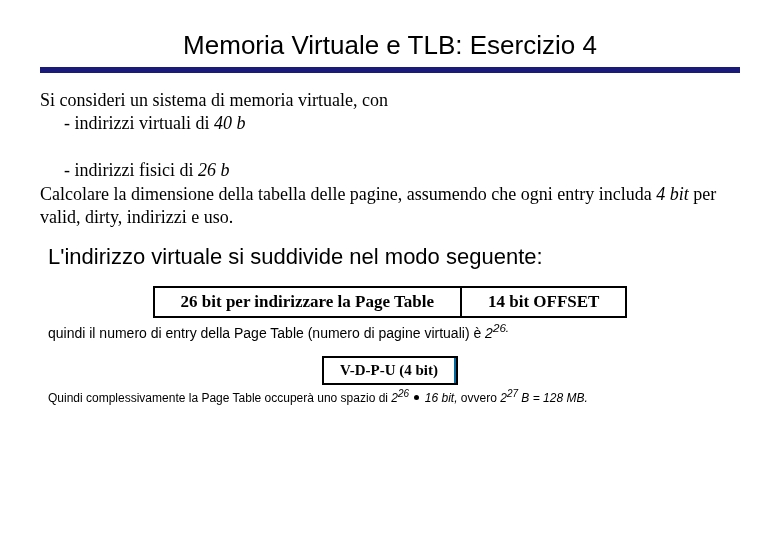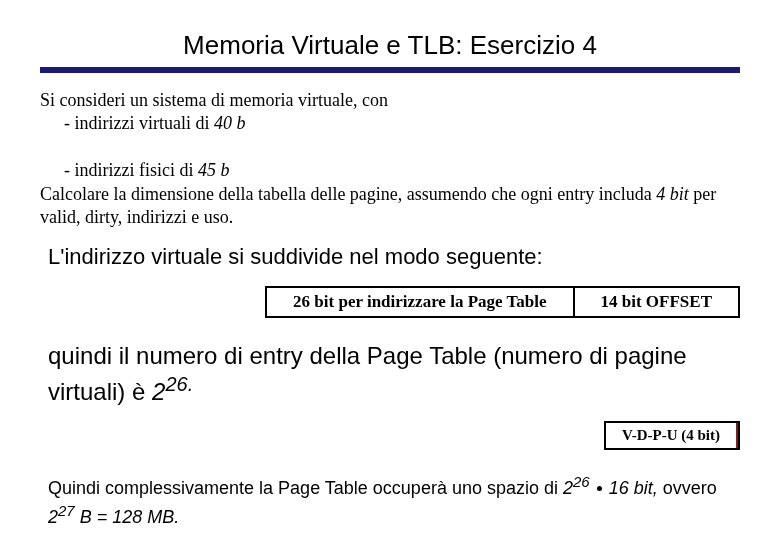--- a/index.html
+++ b/index.html
@@ -36,63 +36,63 @@
     padding-left: 24px;
   }
   .italic { font-style: italic; }
   .para2 {
     font-size: 22px;
     line-height: 1.3;
     margin: 0 0 14px 8px;
   }
   .tablewrap {
     display: flex;
-    justify-content: flex-end;
-    margin-bottom: 22px;
+    justify-content: center;
+    margin-bottom: 2px;
   }
   .boxrow {
     display: flex;
     border: 2px solid #000;
   }
   .boxcell {
     font-family: "Times New Roman", Times, serif;
     font-weight: bold;
     font-size: 17px;
     padding: 4px 26px;
     text-align: center;
     white-space: nowrap;
   }
   .boxcell.mid {
     border-right: 2px solid #000;
   }
   .para3 {
-    font-size: 24px;
+    font-size: 14px;
     line-height: 1.3;
     margin: 0 0 14px 8px;
   }
   .sup {
     font-style: italic;
   }
   .boxrow2 {
     display: flex;
     border: 2px solid #000;
   }
   .boxcell2 {
     font-family: "Times New Roman", Times, serif;
     font-weight: bold;
     font-size: 15px;
     padding: 4px 16px;
     text-align: center;
     white-space: nowrap;
   }
   .boxcell2.left {
-    border-right: 2px solid #7f1d1d;
+    border-right: 2px solid #0369a1;
   }
   .para4 {
-    font-size: 18px;
+    font-size: 12px;
     line-height: 1.3;
     margin: 0 0 0 8px;
   }
   .dot {
     display: inline-block;
     width: 5px;
     height: 5px;
     background: #000;
     border-radius: 50%;
     vertical-align: middle;
@@ -107,21 +107,21 @@
   <div class="title">Memoria Virtuale e TLB: Esercizio 4</div>
   <hr class="title-rule">
 
   <div class="para1">
     <span>Si consideri un sistema di memoria virtuale, con</span><br>
     <span class="indent">
       <span>- indirizzi virtuali di </span><span class="italic">40 b</span>
     </span><br>
     <br>
     <span class="indent">
-      <span>- indirizzi fisici di </span><span class="italic">45 b</span>
+      <span>- indirizzi fisici di </span><span class="italic">26 b</span>
     </span><br>
     <span>Calcolare la dimensione della tabella delle pagine, assumendo che ogni entry includa </span><span class="italic">4 bit</span><span> per valid, dirty, indirizzi e uso.</span>
   </div>
 
   <div class="para2">L'indirizzo virtuale si suddivide nel modo seguente:</div>
 
   <div class="tablewrap">
     <div class="boxrow">
       <div class="boxcell mid">26 bit per indirizzare la Page Table</div>
       <div class="boxcell">14 bit OFFSET</div>

